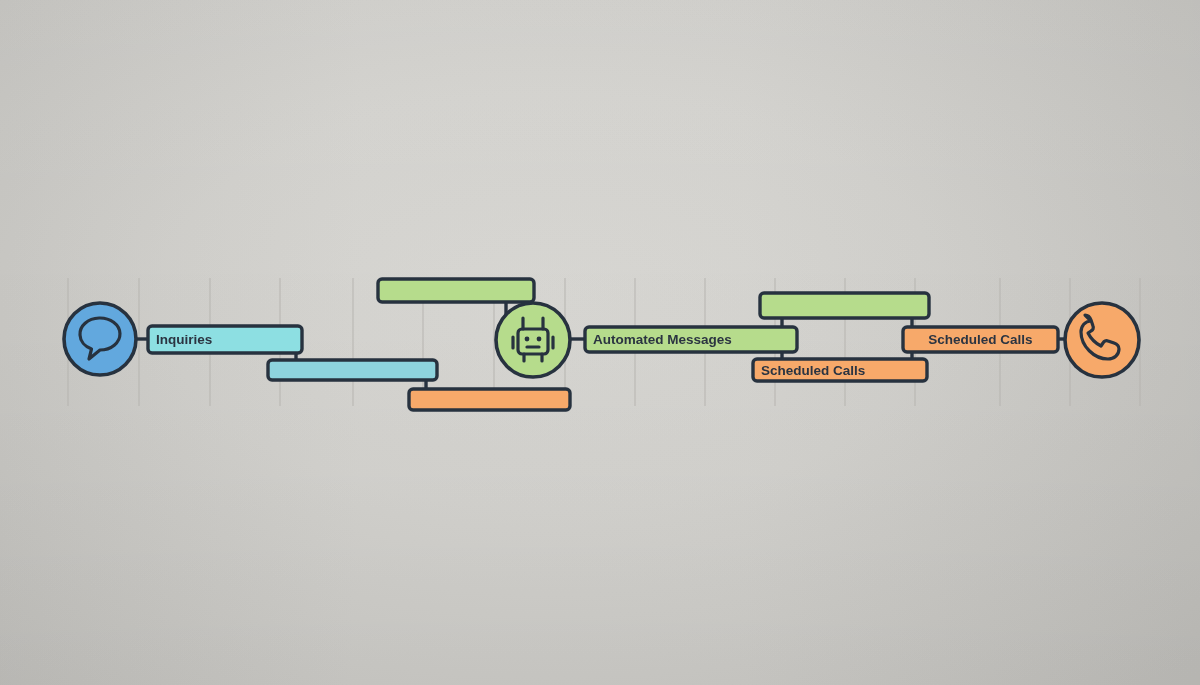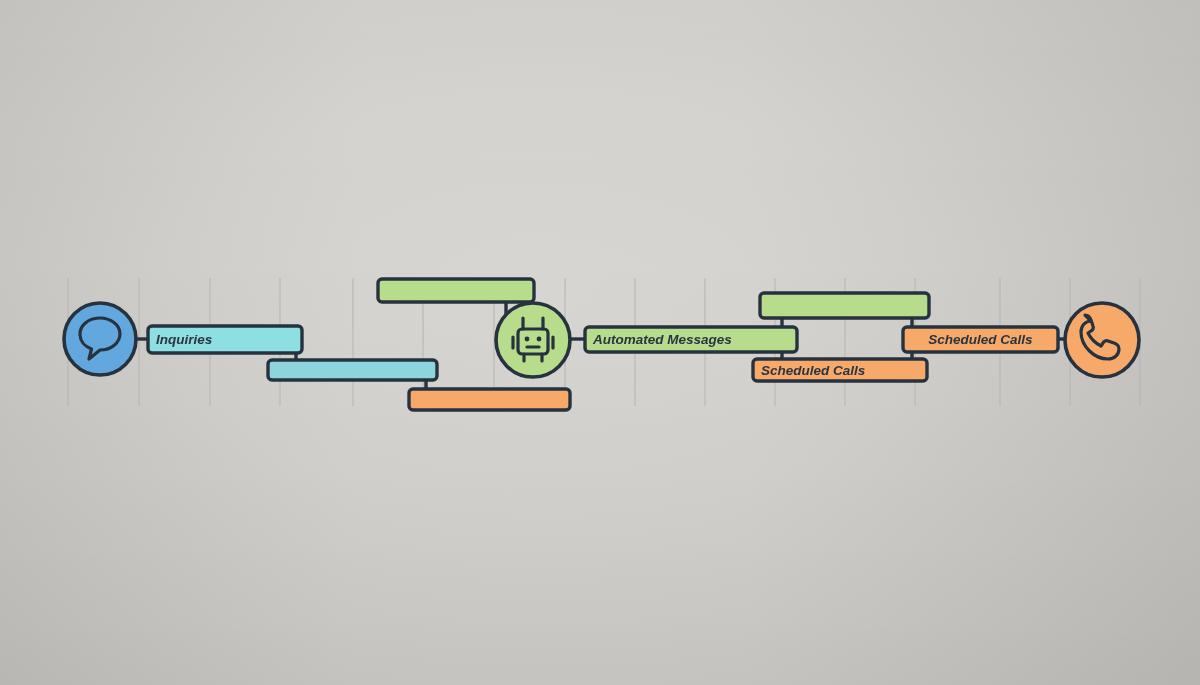--- a/index.html
+++ b/index.html
@@ -8,21 +8,20 @@
     background: #cfcecb;
   }
   #canvas {
     position: relative;
     width: 1200px;
     height: 685px;
     overflow: hidden;
     font-family: "Liberation Sans", sans-serif;
     background:
       radial-gradient(ellipse 78% 72% at 46% 44%, #d6d5d1 0%, #d2d1cd 42%, #cbcac6 72%, #c4c3bf 100%);
-    font-style: italic;
   }
   
   #canvas::before {
     content: "";
     position: absolute;
     inset: 0;
     pointer-events: none;
     background:
       linear-gradient(90deg, rgba(0,0,0,0.035) 0%, rgba(255,255,255,0.02) 30%, rgba(255,255,255,0.015) 62%, rgba(0,0,0,0.045) 100%),
       linear-gradient(180deg, rgba(255,255,255,0.035) 0%, rgba(255,255,255,0.0) 35%, rgba(0,0,0,0.03) 100%);

